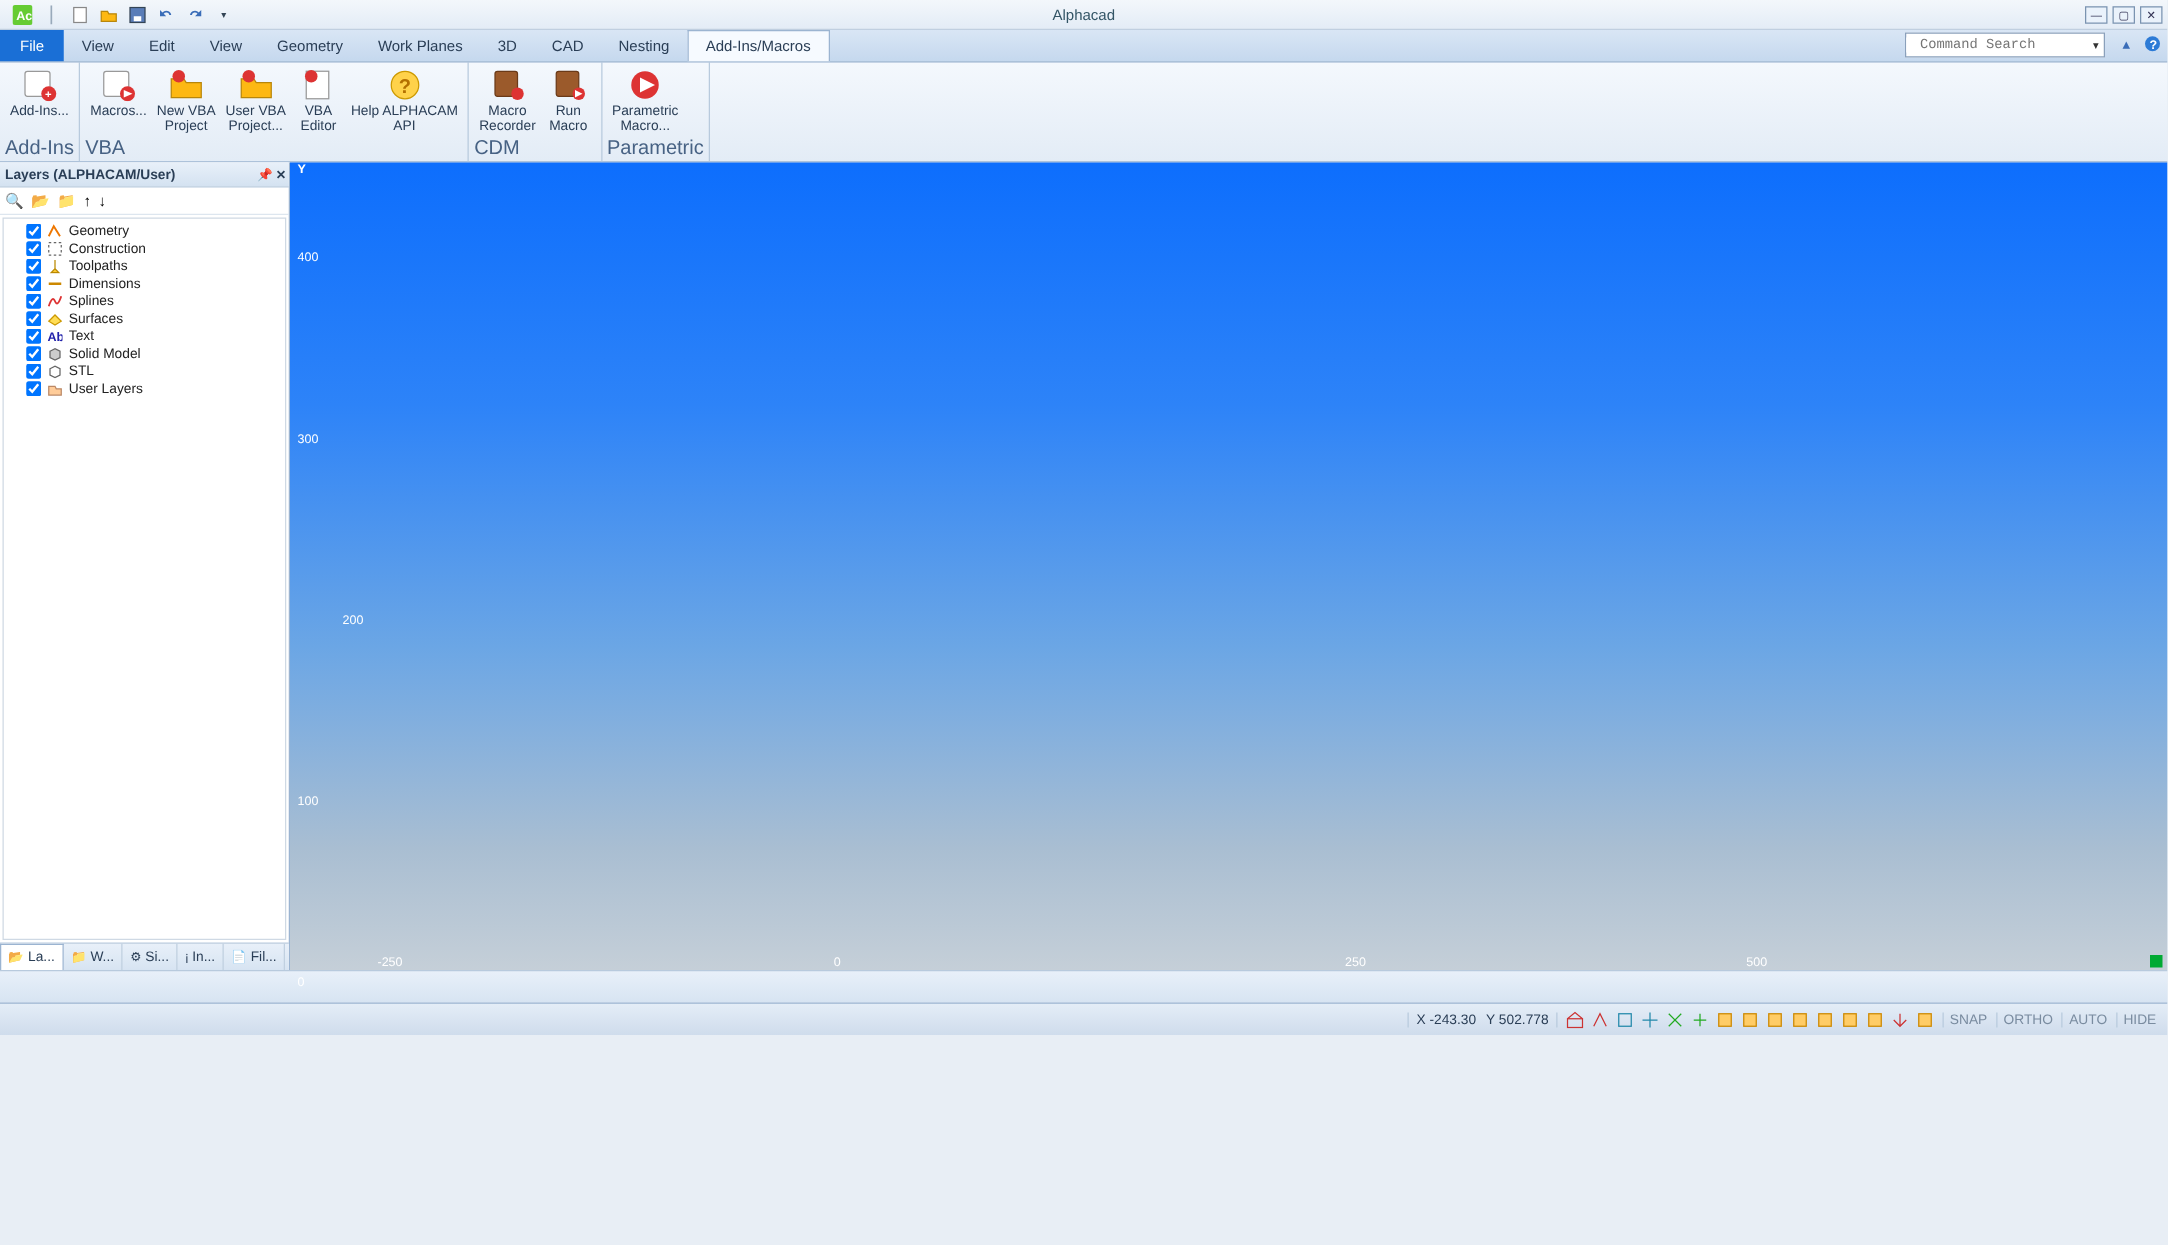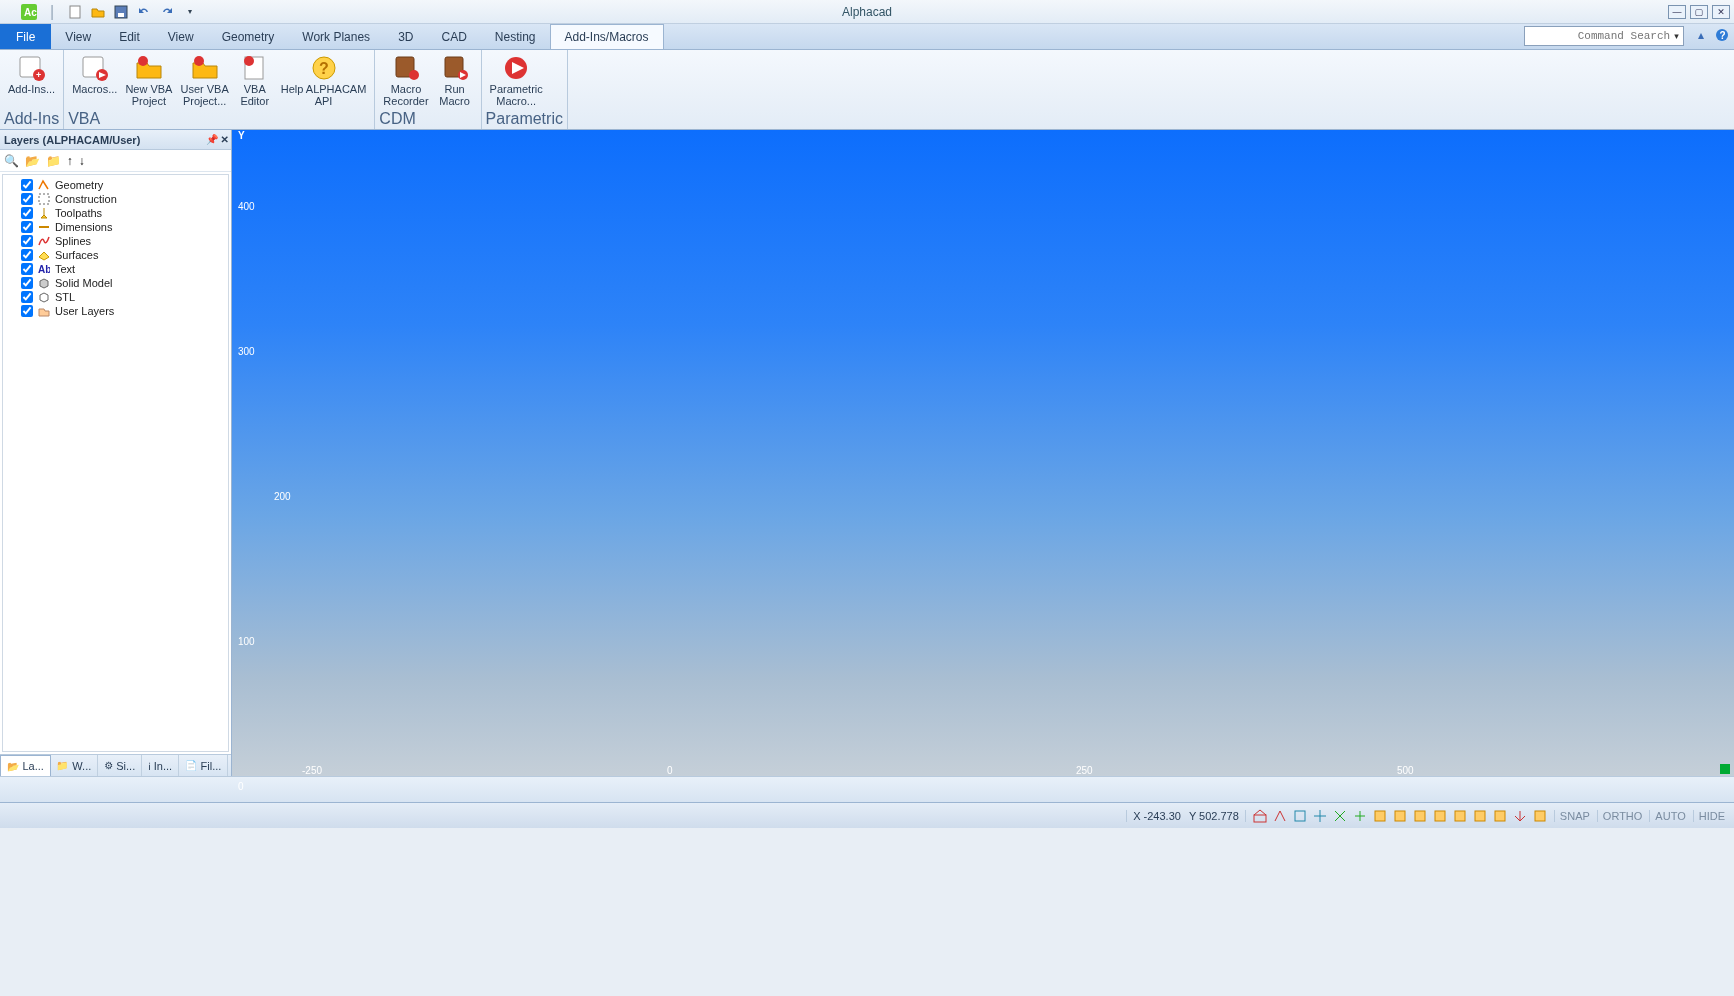--- a/index.html
+++ b/index.html
@@ -1,32 +1,32 @@
 <!DOCTYPE html>
 <html><head>
 <meta charset="utf-8">
 <style>
 * { margin: 0; padding: 0; box-sizing: border-box; font-family: "Segoe UI", Tahoma, sans-serif; }
 html, body { width: 1734px; height: 996px; overflow: hidden; background: #e8eef5; }
 
 
 .title-bar { height: 24px; background: linear-gradient(#f3f7fb,#e3ecf6); display: flex; align-items: center; border-bottom: 1px solid #c0cfe0; position: relative; }
-.title-bar .qat { display: flex; align-items: flex-end; gap: 5px; padding-left: 20px; }
+.title-bar .qat { display: flex; align-items: flex-end; gap: 5px; padding-left: 9px; }
 .title-bar .qat .qat-btn { width: 18px; height: 18px; display: flex; align-items: center; justify-content: center; }
 .title-bar .title { position: absolute; left: 50%; transform: translateX(-50%); font-size: 12px; color: #356; }
 .title-bar .win-controls { position: absolute; right: 4px; display: flex; gap: 4px; }
 .title-bar .win-controls .wc { width: 18px; height: 14px; border: 1px solid #7a93b0; background: #eaf2fb; font-size: 9px; display: flex; align-items: center; justify-content: center; color: #335; }
 
 
 .menu-strip { height: 26px; background: linear-gradient(#d9e6f5,#c5d8ee); display: flex; align-items: stretch; border-bottom: 1px solid #9bb4d1; position: relative; }
 .menu-strip .file-tab { background: #1a6fd6; color: #fff; padding: 0 16px; display: flex; align-items: center; font-size: 12px; }
 .menu-strip .menu-tab { padding: 0 14px; display: flex; align-items: center; font-size: 12px; color: #2a3e56; }
 .menu-strip .menu-tab.active { background: #f6faff; border: 1px solid #9bb4d1; border-bottom: none; }
 .menu-strip .search-box { position: absolute; right: 50px; top: 2px; width: 160px; height: 20px; border: 1px solid #8aa0bb; background: #fff; display: flex; align-items: center; }
-.menu-strip .search-box input { border: none; outline: none; width: 100%; font-size: 11px; padding: 0 0; font-family: "Courier New", monospace; text-align: right; }
+.menu-strip .search-box input { border: none; outline: none; width: 100%; font-size: 11px; padding: 0 11px; font-family: "Courier New", monospace; }
 .menu-strip .search-box .dd { width: 14px; font-size: 9px; color: #333; text-align: center; }
 .menu-strip .right-icons { position: absolute; right: 4px; top: 3px; display: flex; gap: 5px; }
 .menu-strip .right-icons span { width: 16px; height: 16px; display: flex; align-items: center; justify-content: center; font-size: 12px; }
 
 
 .ribbon { height: 80px; background: linear-gradient(#f4f8fd,#e3ecf6); border-bottom: 1px solid #9bb4d1; display: flex; }
 .ribbon-group { border-right: 1px solid #b8cadd; display: flex; flex-direction: column; padding: 2px 4px 0 4px; }
 .ribbon-group .buttons { display: flex; flex: 1; }
 .ribbon-btn { display: flex; flex-direction: column; align-items: center; justify-content: flex-start; padding: 2px 4px; min-width: 44px; }
 .ribbon-btn .ico { width: 32px; height: 28px; display: flex; align-items: center; justify-content: center; }

